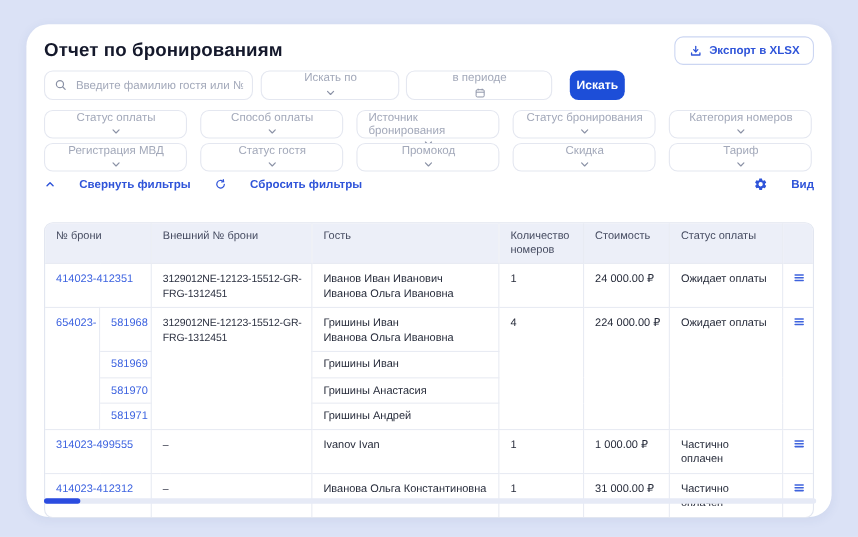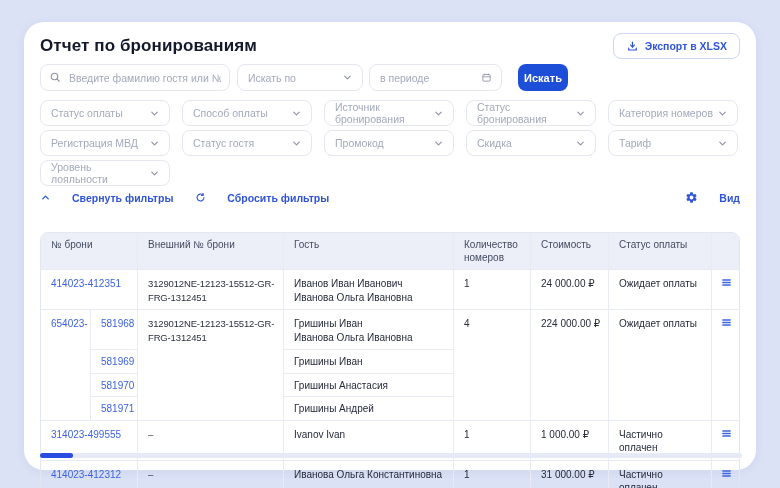--- a/index.html
+++ b/index.html
@@ -77,20 +77,21 @@
     border: 1px solid #e4e7f0;
     border-radius: 8px;
     background: #fff;
     display: flex;
     align-items: center;
     justify-content: space-between;
     padding: 0 9px 0 10px;
     font-size: 10.5px;
     color: #a3a9ba;
     cursor: pointer;
+    flex-direction: column;
   }
   .select svg { width: 11px; height: 11px; color: #8b92a6; flex: none; }
   .sel-searchby { width: 126px; margin-left: 7px; }
   .sel-period   { width: 133px; margin-left: 6px; }
   .search-btn {
     margin-left: 16px;
     width: 50px; height: 27px;
     border: none;
     border-radius: 8px;
     background: #1d4ed8;
@@ -292,28 +293,20 @@
         </svg>
     </div>
     <div class="select">
       <span>Тариф</span>
       <svg viewBox="0 0 24 24" fill="none" stroke="currentColor" stroke-width="2.4" stroke-linecap="round" stroke-linejoin="round">
           <path d="M6 9l6 6 6-6"></path>
         </svg>
     </div>
   </div>
 
-  <div class="filter-row">
-    <div class="select">
-      <span>Уровень лояльности</span>
-      <svg viewBox="0 0 24 24" fill="none" stroke="currentColor" stroke-width="2.4" stroke-linecap="round" stroke-linejoin="round">
-          <path d="M6 9l6 6 6-6"></path>
-        </svg>
-    </div>
-  </div>
 
   <div class="links-row">
     <button class="text-link">
       <svg viewBox="0 0 24 24" fill="none" stroke="currentColor" stroke-width="2.8" stroke-linecap="round" stroke-linejoin="round">
           <path d="M6 15l6-6 6 6"></path>
         </svg>
       <span>Свернуть фильтры</span>
     </button>
     <button class="text-link link-reset">
       <svg viewBox="0 0 24 24" fill="none" stroke="currentColor" stroke-width="2.4" stroke-linecap="round">

